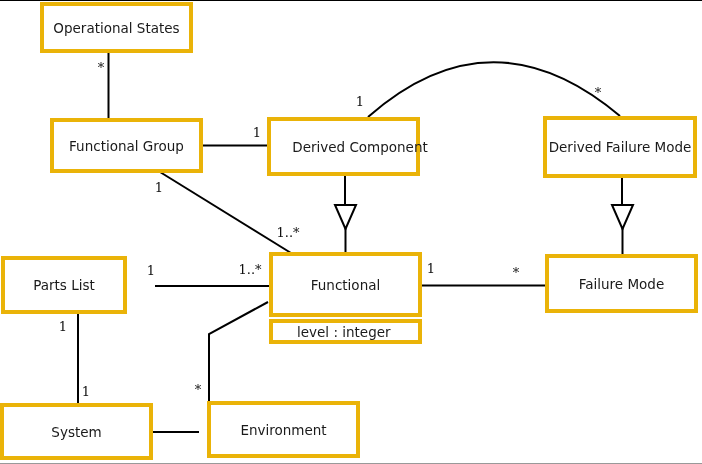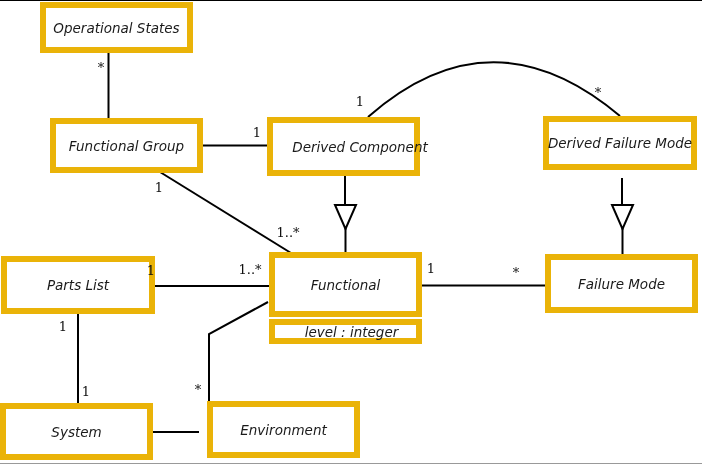--- a/index.html
+++ b/index.html
@@ -8,33 +8,32 @@
     width: 702px;
     height: 464px;
     background: #ffffff;
     overflow: hidden;
     font-family: "DejaVu Sans", sans-serif;
   }
   .edges-svg { position: absolute; left: 0; top: 0; }
   .uml-box {
     position: absolute;
     box-sizing: border-box;
-    border: 6px solid #eab308;
+    border: 4px solid #eab308;
     background: #ffffff;
     display: flex;
     align-items: center;
     justify-content: center;
     font-size: 13.5px;
     color: #1a1a1a;
     white-space: nowrap;
-    font-style: italic;
   }
   .attr-compartment {
-    justify-content: center;
-    padding-left: 12px;
+    justify-content: flex-start;
+    padding-left: 24px;
     font-size: 13.5px;
   }
   .mult {
     position: absolute;
     transform: translate(-50%, -50%);
     font-family: "DejaVu Serif", serif;
     font-size: 13px;
     color: #111111;
     white-space: nowrap;
     line-height: 15px;
@@ -73,25 +72,25 @@
   </div>
 
   <div class="uml-box" style="left:38px; top:118px; width:153px; height:55px;margin-left:12px;">
     <span>Functional Group</span>
   </div>
 
   <div class="uml-box" style="left:267px; top:117px; width:153px; height:59px;padding-left:33px;">
     <span>Derived Component</span>
   </div>
 
-  <div class="uml-box" style="left:543px; top:116px; width:154px; height:54px;">
+  <div class="uml-box" style="left:543px; top:116px; width:154px; height:62px;">
     <span>Derived Failure Mode</span>
   </div>
 
-  <div class="uml-box" style="left:1px; top:256px; width:154px; height:58px;">
+  <div class="uml-box" style="left:1px; top:256px; width:126px; height:58px;">
     <span>Parts List</span>
   </div>
 
   <div class="uml-box" style="left:269px; top:252px; width:153px; height:65px;">
     <span>Functional</span>
   </div>
   <div class="uml-box attr-compartment" style="left:269px; top:319px; width:153px; height:25px;">
     <span>level : integer</span>
   </div>
 

